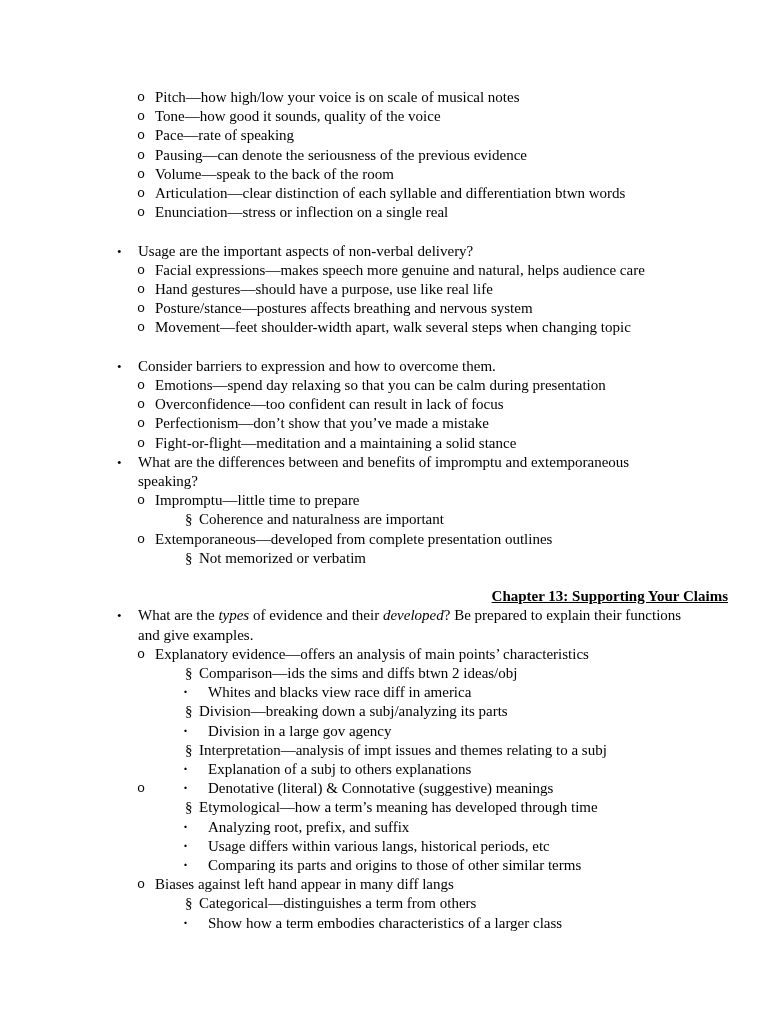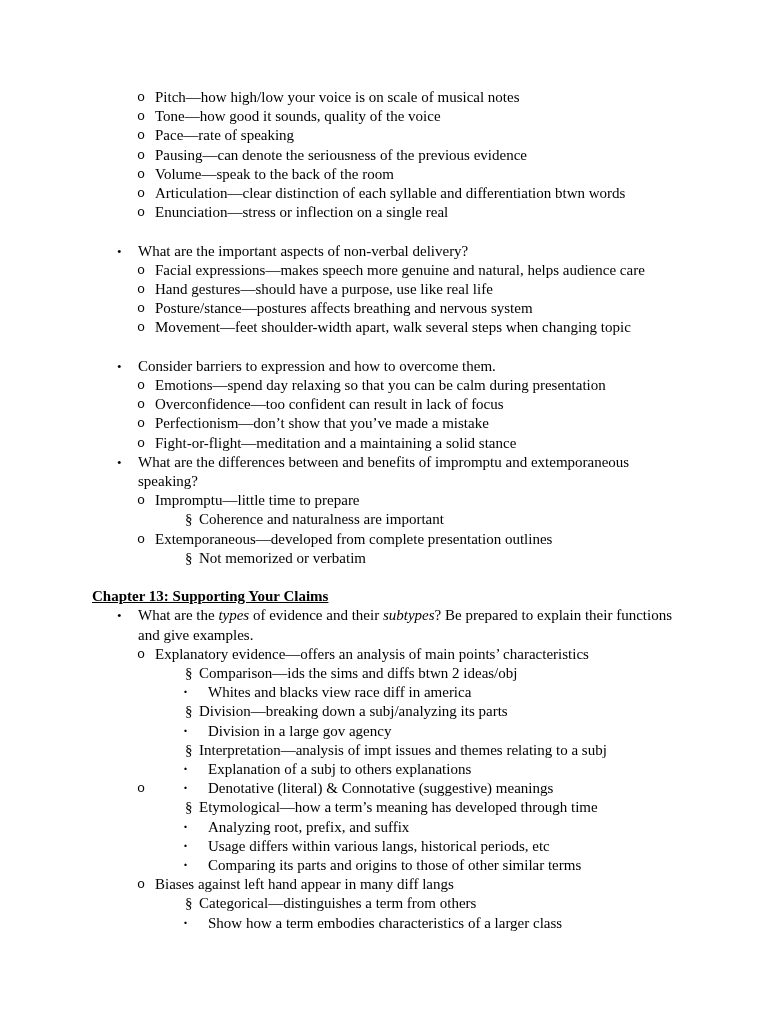--- a/index.html
+++ b/index.html
@@ -20,20 +20,21 @@
     line-height: 19.2px;
   }
   .content {
     padding: 88px 56px 0 92px;
   }
   .block { }
   .gap { margin-top: 19.2px; }
   .heading {
     font-weight: bold;
     text-decoration: underline;
+    text-align: right;
   }
   .li {
     position: relative;
     white-space: pre-wrap;
   }
   .blt {
     position: absolute;
     top: 0;
   }
   
@@ -58,21 +59,21 @@
       <div class="block">
         <div class="li l2"><span class="blt">o</span><span class="txt">Pitch—how high/low your voice is on scale of musical notes</span></div>
         <div class="li l2"><span class="blt">o</span><span class="txt">Tone—how good it sounds, quality of the voice</span></div>
         <div class="li l2"><span class="blt">o</span><span class="txt">Pace—rate of speaking</span></div>
         <div class="li l2"><span class="blt">o</span><span class="txt">Pausing—can denote the seriousness of the previous evidence</span></div>
         <div class="li l2"><span class="blt">o</span><span class="txt">Volume—speak to the back of the room</span></div>
         <div class="li l2"><span class="blt">o</span><span class="txt">Articulation—clear distinction of each syllable and differentiation btwn words</span></div>
         <div class="li l2"><span class="blt">o</span><span class="txt">Enunciation—stress or inflection on a single real</span></div>
       </div>
       <div class="block gap">
-        <div class="li l1"><span class="blt">•</span><span class="txt">What are the important aspects of non-verbal delivery?</span></div>
+        <div class="li l1"><span class="blt">•</span><span class="txt">Usage are the important aspects of non-verbal delivery?</span></div>
         <div class="li l2"><span class="blt">o</span><span class="txt">Facial expressions—makes speech more genuine and natural, helps audience care</span></div>
         <div class="li l2"><span class="blt">o</span><span class="txt">Hand gestures—should have a purpose, use like real life</span></div>
         <div class="li l2"><span class="blt">o</span><span class="txt">Posture/stance—postures affects breathing and nervous system</span></div>
         <div class="li l2"><span class="blt">o</span><span class="txt">Movement—feet shoulder-width apart, walk several steps when changing topic</span></div>
       </div>
       <div class="block gap">
         <div class="li l1"><span class="blt">•</span><span class="txt">Consider barriers to expression and how to overcome them.</span></div>
         <div class="li l2"><span class="blt">o</span><span class="txt">Emotions—spend day relaxing so that you can be calm during presentation</span></div>
         <div class="li l2"><span class="blt">o</span><span class="txt">Overconfidence—too confident can result in lack of focus</span></div>
         <div class="li l2"><span class="blt">o</span><span class="txt">Perfectionism—don’t show that you’ve made a mistake</span></div>
@@ -81,21 +82,21 @@
       <div class="block">
         <div class="li l1"><span class="blt">•</span><span class="txt">What are the differences between and benefits of impromptu and extemporaneous
 speaking?</span></div>
         <div class="li l2"><span class="blt">o</span><span class="txt">Impromptu—little time to prepare</span></div>
         <div class="li l3"><span class="blt">§</span><span class="txt">Coherence and naturalness are important</span></div>
         <div class="li l2"><span class="blt">o</span><span class="txt">Extemporaneous—developed from complete presentation outlines</span></div>
         <div class="li l3"><span class="blt">§</span><span class="txt">Not memorized or verbatim</span></div>
       </div>
       <div class="heading gap">Chapter 13: Supporting Your Claims</div>
       <div class="block">
-        <div class="li l1"><span class="blt">•</span><span class="txt"><span>What are the </span><span class="it">types</span><span> of evidence and their </span><span class="it">subtypes</span><span>? Be prepared to explain their functions
+        <div class="li l1"><span class="blt">•</span><span class="txt"><span>What are the </span><span class="it">types</span><span> of evidence and their </span><span class="it">developed</span><span>? Be prepared to explain their functions
 and give examples.</span></span></div>
         <div class="li l2"><span class="blt">o</span><span class="txt">Explanatory evidence—offers an analysis of main points’ characteristics</span></div>
         <div class="li l3"><span class="blt">§</span><span class="txt">Comparison—ids the sims and diffs btwn 2 ideas/obj</span></div>
         <div class="li l4"><span class="blt">·</span><span class="txt">Whites and blacks view race diff in america</span></div>
         <div class="li l3"><span class="blt">§</span><span class="txt">Division—breaking down a subj/analyzing its parts</span></div>
         <div class="li l4"><span class="blt">·</span><span class="txt">Division in a large gov agency</span></div>
         <div class="li l3"><span class="blt">§</span><span class="txt">Interpretation—analysis of impt issues and themes relating to a subj</span></div>
         <div class="li l4"><span class="blt">·</span><span class="txt">Explanation of a subj to others explanations</span></div>
         <div class="li l2"><span class="blt">o</span></div>
         <div class="li l4"><span class="blt">·</span><span class="txt">Denotative (literal) &amp; Connotative (suggestive) meanings</span></div>

